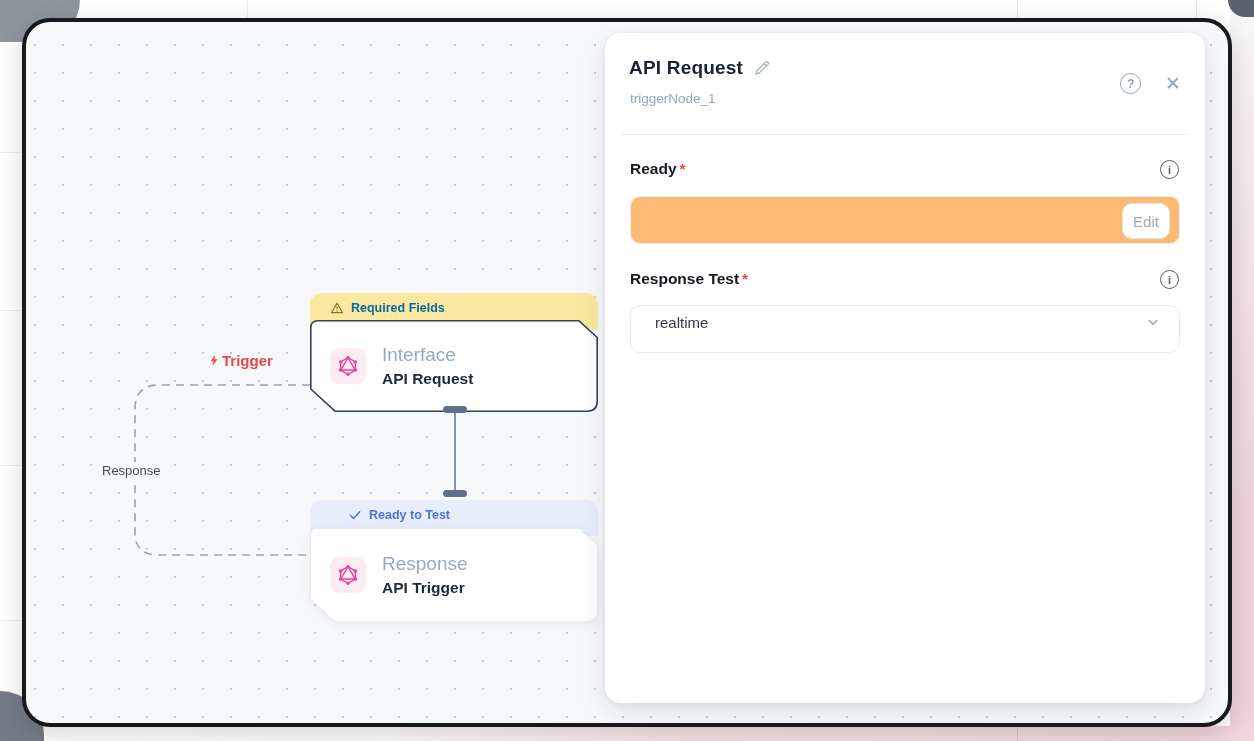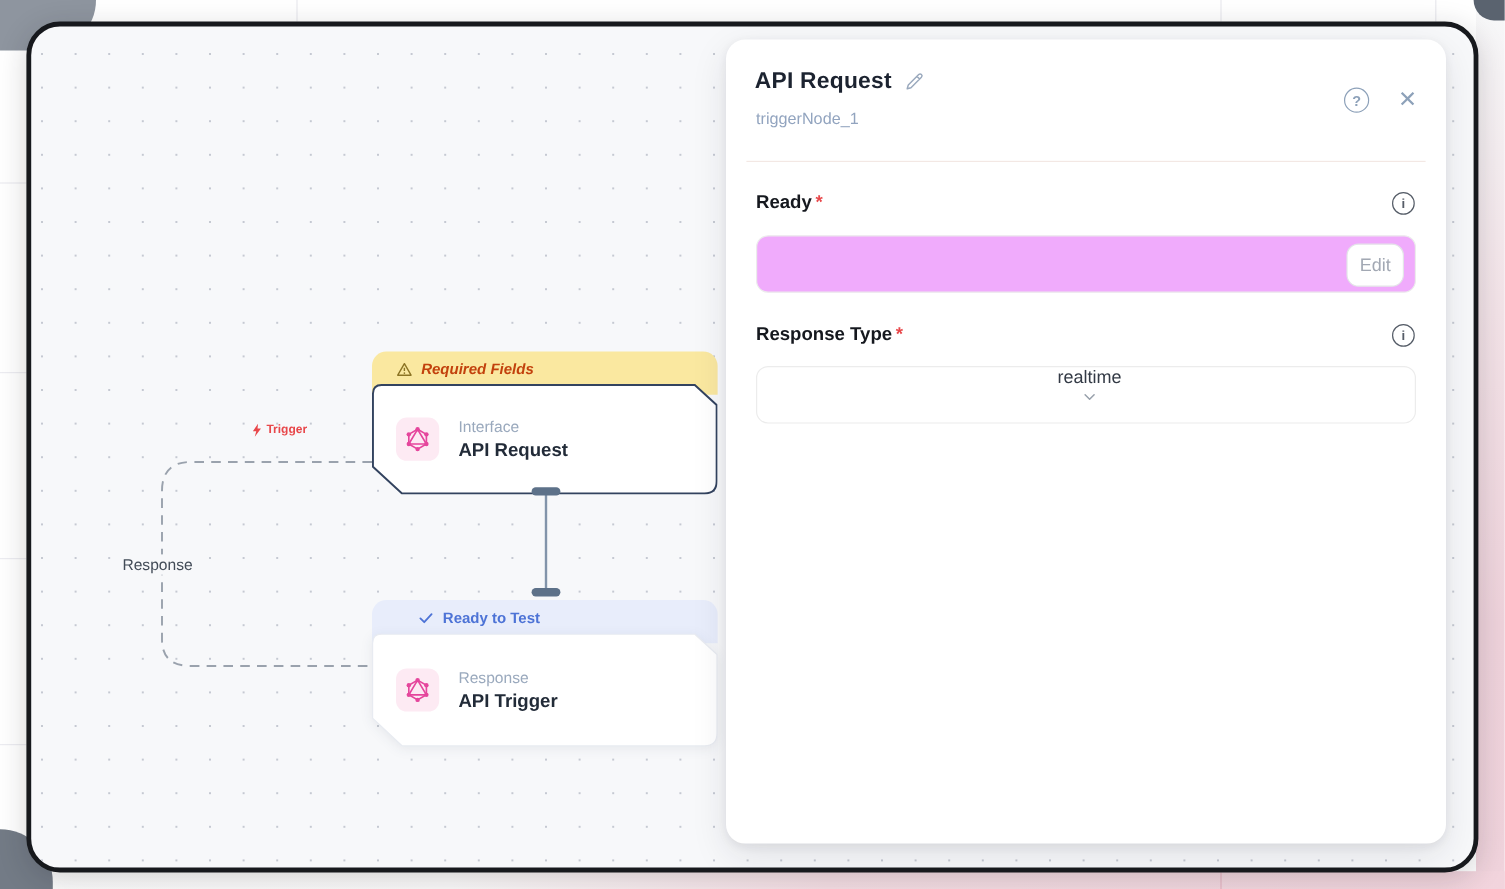--- a/index.html
+++ b/index.html
@@ -30,63 +30,63 @@
     box-shadow:0 6px 24px rgba(25,28,35,.18); }
   .canvas { position:absolute; inset:0;
     background-image:radial-gradient(circle,#c5c9d2 1.15px,transparent 1.3px);
     background-size:28px 28px; background-position:-5px 9px; }
 
   
   .edge-svg { position:absolute; left:0; top:0; width:600px; height:700px; overflow:visible; }
   .edge-label { position:absolute; font-size:13px; color:#424b57; background:#f7f8fa;
     padding:1px 4px; }
   .trigger-label { position:absolute; left:182px; top:330px; display:flex; align-items:center;
-    gap:1px; font-size:10px; font-weight:700; color:#e8474a; }
+    gap:1px; font-size:15px; font-weight:700; color:#e8474a; }
   .connector-line { position:absolute; left:428px; top:386px; width:2px; height:86px; background:#8294aa; }
   .handle { position:absolute; width:24px; height:7px; border-radius:3.5px; background:#5d7189; }
 
   
   .node-banner { position:absolute; width:288px; height:36px; border-radius:12px 12px 0 0;
     display:flex; align-items:center; gap:7px; padding:0 0 7px 20px; font-size:12.5px; font-weight:700; }
-  .banner-warning { background:#fae8a0; color:#c2410c;font-style:italic; }
+  .banner-warning { background:#fae8a0; color:#0369a1; }
   .banner-ready { background:#e8edfb; color:#4d73d6; }
   .node-card { position:absolute; width:288px; height:92px; }
   .node-card svg.shape { position:absolute; inset:0; }
   .node-content { position:absolute; inset:0; display:flex; align-items:center; gap:16px; padding-left:20px; }
   .node-icon { width:36px; height:36px; border-radius:9px; background:#fdeaf3;
     display:flex; align-items:center; justify-content:center; }
-  .node-cat { font-size:13px; color:#9aa9bd; margin-bottom:4px; }
+  .node-cat { font-size:19px; color:#9aa9bd; margin-bottom:4px; }
   .node-title { font-size:15.5px; font-weight:700; color:#222b38; }
 
   
   .panel { position:absolute; left:579px; top:11px; width:600px; height:670px; background:#ffffff;
     border-radius:16px; box-shadow:0 10px 30px rgba(25,30,45,.10),0 2px 8px rgba(25,30,45,.07); }
   .panel-title-row { position:absolute; left:24px; top:24px; display:flex; align-items:center; gap:10px; }
   .panel-title { font-size:19px; font-weight:700; color:#1c2330; letter-spacing:.2px; }
   .panel-subtitle { position:absolute; left:25px; top:58px; font-size:13.5px; color:#92a4bf; }
   .panel-top-icons { position:absolute; top:40px; right:24px; display:flex; align-items:center; gap:24px; }
   .help-icon { width:21px; height:21px; border-radius:50%; border:1.6px solid #8da1b9; color:#8da1b9;
     font-size:12px; font-weight:700; display:flex; align-items:center; justify-content:center; cursor:pointer; }
   .close-icon { font-size:19px; color:#8da1b9; line-height:1; cursor:pointer; }
   .panel-divider { position:absolute; left:17px; right:17px; top:101px; height:1px; background:#f3e8e4; }
 
   .field-label { position:absolute; left:25px; font-size:15.5px; font-weight:700; color:#15181e; }
   .req { color:#e8474a; font-weight:700; margin-left:3px; }
   .info-icon { position:absolute; right:26px; width:19px; height:19px; border-radius:50%;
     border:1.5px solid #565d68; color:#565d68; font-size:11px; font-weight:700; font-style:normal;
     display:flex; align-items:center; justify-content:center; cursor:pointer; }
   .schema-box { position:absolute; left:25px; top:163px; width:550px; height:48px;
-    border:1px solid #ececec; border-radius:10px; background:#f0abfc; }
+    border:1px solid #ececec; border-radius:10px; background:#fdba74; }
   .edit-btn { position:absolute; right:9px; top:6px; width:48px; height:36px; border:1px solid #e3e5e8;
     border-radius:10px; background:#fff; color:#a2a8b3; font-size:15px; display:flex;
     align-items:center; justify-content:center; cursor:pointer;
     font-family:"Liberation Sans","DejaVu Sans",sans-serif; }
   .select-box { position:absolute; left:25px; top:272px; width:550px; height:48px;
     border:1px solid #ececec; border-radius:10px; background:#fff; display:flex; align-items:center;
-    padding:0 18px 14px 24px; cursor:pointer;flex-direction:column; }
+    padding:0 18px 14px 24px; cursor:pointer; }
   .select-value { font-size:15px; color:#333a45; flex:1; }
 </style>
 </head>
 <body>
 
 <div class="bg-right-strip"></div>
 <div class="bg-bottom-strip"></div>
 <div class="bg-vline" style="left:70px"></div>
 <div class="bg-vline" style="left:247px"></div>
 <div class="bg-vline" style="left:1017px"></div>
@@ -206,21 +206,21 @@
       <div class="field-label" style="top:127px;">
         <span>Ready</span><span class="req">*</span>
       </div>
       <div class="info-icon" style="top:127px;">i</div>
       <div class="schema-box">
         <span></span>
         <button class="edit-btn">Edit</button>
       </div>
 
       <div class="field-label" style="top:237px;">
-        <span>Response Type</span><span class="req">*</span>
+        <span>Response Test</span><span class="req">*</span>
       </div>
       <div class="info-icon" style="top:237px;">i</div>
       <div class="select-box">
         <span class="select-value">realtime</span>
         <svg width="16" height="16" viewBox="0 0 24 24">
           <polyline points="6,9.5 12,15.5 18,9.5" fill="none" stroke="#98a0ab" stroke-width="2" stroke-linecap="round" stroke-linejoin="round"></polyline>
         </svg>
       </div>
     </div>
 

